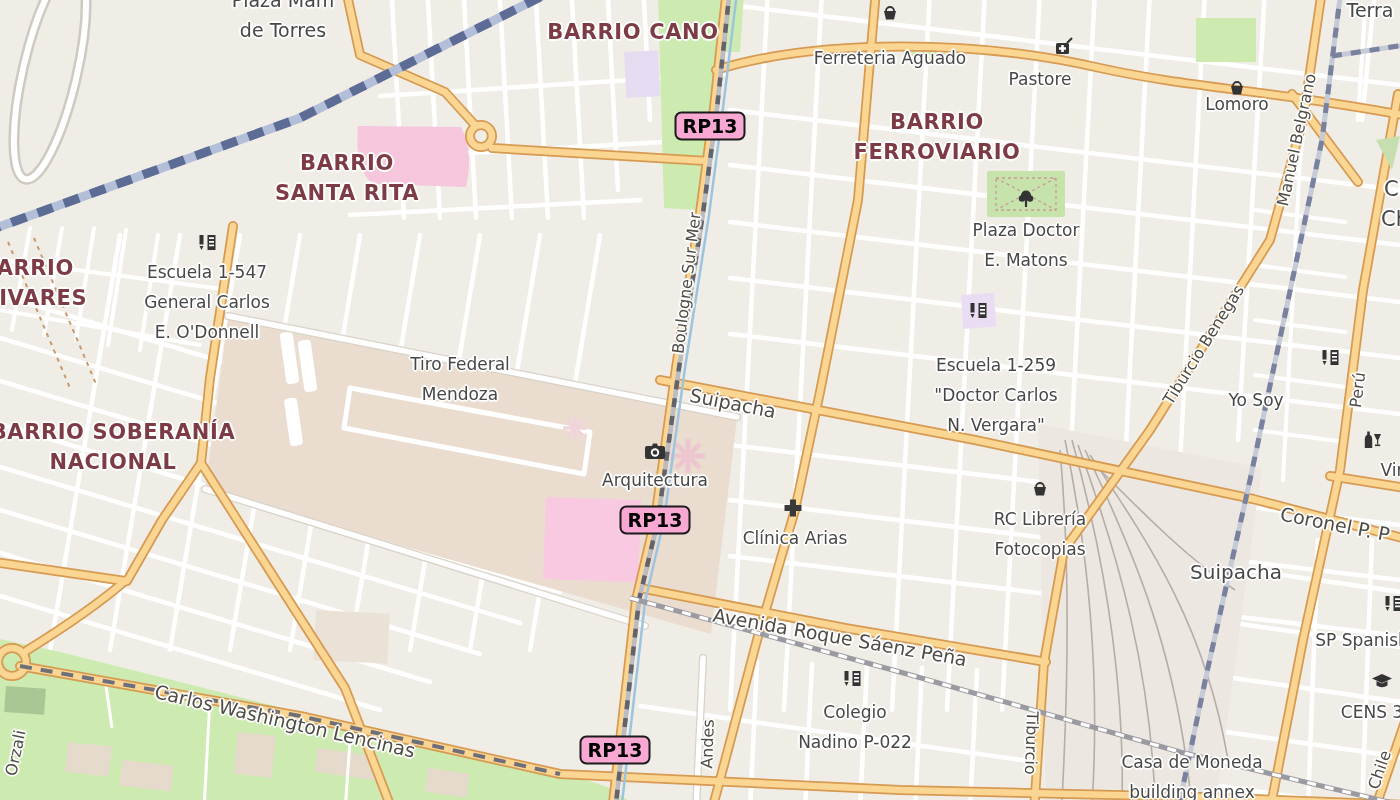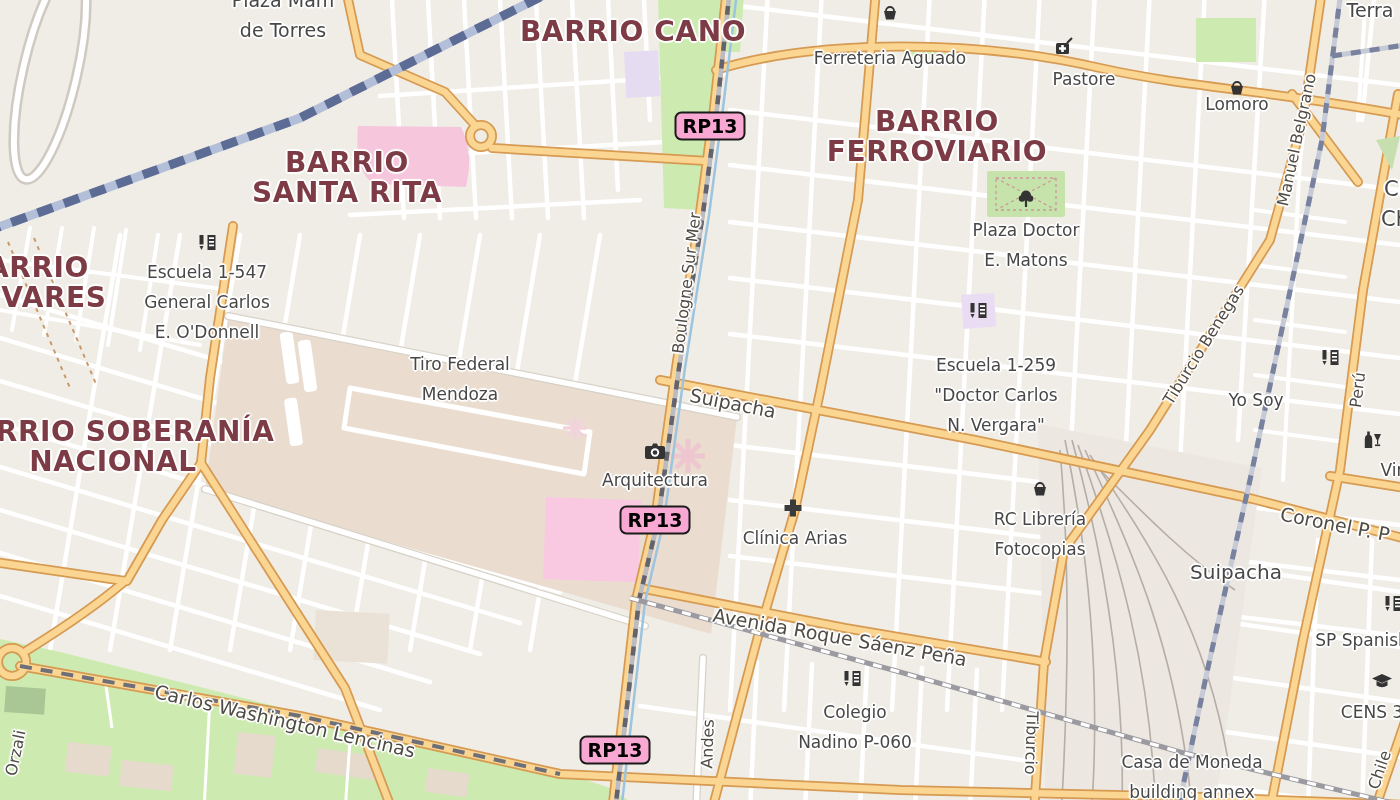--- a/index.html
+++ b/index.html
@@ -6,21 +6,21 @@
   #stage{position:relative;width:1400px;height:800px;overflow:hidden;
          font-family:"DejaVu Sans","Liberation Sans",sans-serif;background:#F0EDE6;}
   #map-svg{position:absolute;left:0;top:0;}
   #icons-layer,#labels{position:absolute;left:0;top:0;width:100%;height:100%;}
   .icon{position:absolute;width:22px;height:22px;transform:translate(-50%,-50%);}
   .icon svg{width:100%;height:100%;display:block;}
   .lbl{position:absolute;text-align:center;white-space:nowrap;pointer-events:none;
        text-shadow:-1px -1px 0 #fff,1px -1px 0 #fff,-1px 1px 0 #fff,1px 1px 0 #fff,
                    0 -2px 1px #fff,0 2px 1px #fff,-2px 0 1px #fff,2px 0 1px #fff;}
   .lbl span{display:block;line-height:30px;}
-  .nb{font-size:28px;font-weight:700;color:#7D3C45;letter-spacing:.6px;}
+  .nb{font-size:21px;font-weight:700;color:#7D3C45;letter-spacing:.6px;}
   .poi{font-size:17px;color:#474747;}
   .st{font-size:16px;color:#4F4B45;}
   .badge{position:absolute;transform:translate(-50%,-50%);background:#f9a8d4;
          border:2px solid #1b1b1b;border-radius:7px;font-weight:700;font-size:19px;
          padding:0 6px;height:25px;line-height:25px;color:#000;}
 </style>
 </head>
 <body>
 
 <div id="stage">
@@ -306,21 +306,21 @@
         <span>BARRIO SOBERANÍA</span>
         <span>NACIONAL</span>
       </div>
       <div class="lbl poi" style="left: 283px; top: 15px; transform: translate(-50%, -50%); font-size: 19px;">
         <span>Plaza Mam</span>
         <span>de Torres</span>
       </div>
       <div class="lbl poi" style="left: 890px; top: 58px; transform: translate(-50%, -50%);">
         <span>Ferreteria Aguado</span>
       </div>
-      <div class="lbl poi" style="left: 1060px; top: 79px; transform: translate(-50%, -50%); padding-left: 48px;">
+      <div class="lbl poi" style="left: 1016px; top: 79px; transform: translate(-50%, -50%); padding-left: 48px;">
         <span>Pastore</span>
       </div>
       <div class="lbl poi" style="left: 1237px; top: 104px; transform: translate(-50%, -50%);">
         <span>Lomoro</span>
       </div>
       <div class="lbl poi" style="left: 1026px; top: 245px; transform: translate(-50%, -50%);">
         <span>Plaza Doctor</span>
         <span>E. Matons</span>
       </div>
       <div class="lbl poi" style="left: 996px; top: 371px; transform: translate(-50%, -50%); margin-top: 24px;">
@@ -354,21 +354,21 @@
         <span>Vineri</span>
       </div>
       <div class="lbl poi" style="left: 1362px; top: 640px; transform: translate(-50%, -50%);">
         <span>SP Spanish</span>
       </div>
       <div class="lbl poi" style="left: 1372px; top: 712px; transform: translate(-50%, -50%);">
         <span>CENS 3</span>
       </div>
       <div class="lbl poi" style="left: 855px; top: 727px; transform: translate(-50%, -50%);">
         <span>Colegio</span>
-        <span>Nadino P-060</span>
+        <span>Nadino P-022</span>
       </div>
       <div class="lbl poi" style="left: 1192px; top: 777px; transform: translate(-50%, -50%);">
         <span>Casa de Moneda</span>
         <span>building annex</span>
       </div>
       <div class="lbl poi" style="left: 1236px; top: 572px; transform: translate(-50%, -50%); font-size: 20px;">
         <span>Suipacha</span>
       </div>
       <div class="lbl poi" style="left: 1398px; top: 204px; transform: translate(-50%, -50%); font-size: 21px;">
         <span>CE</span>

